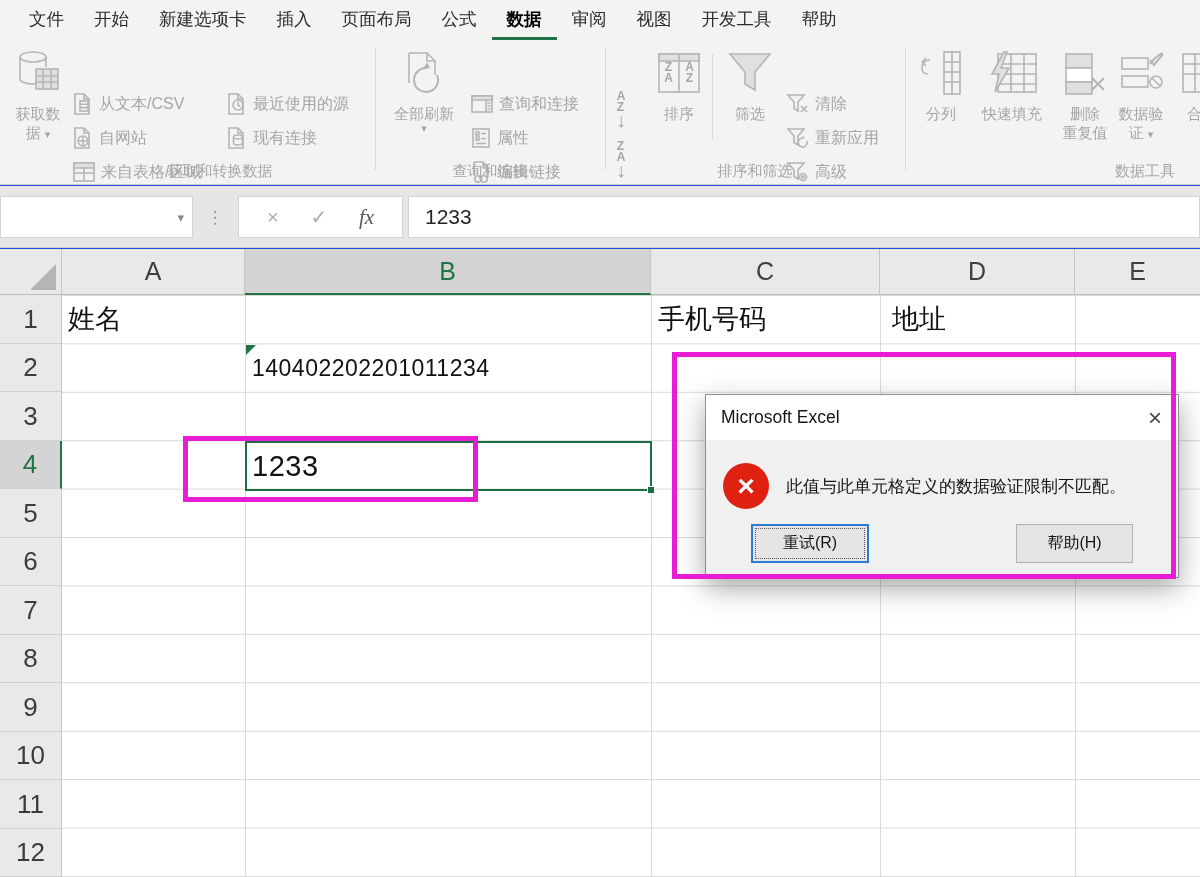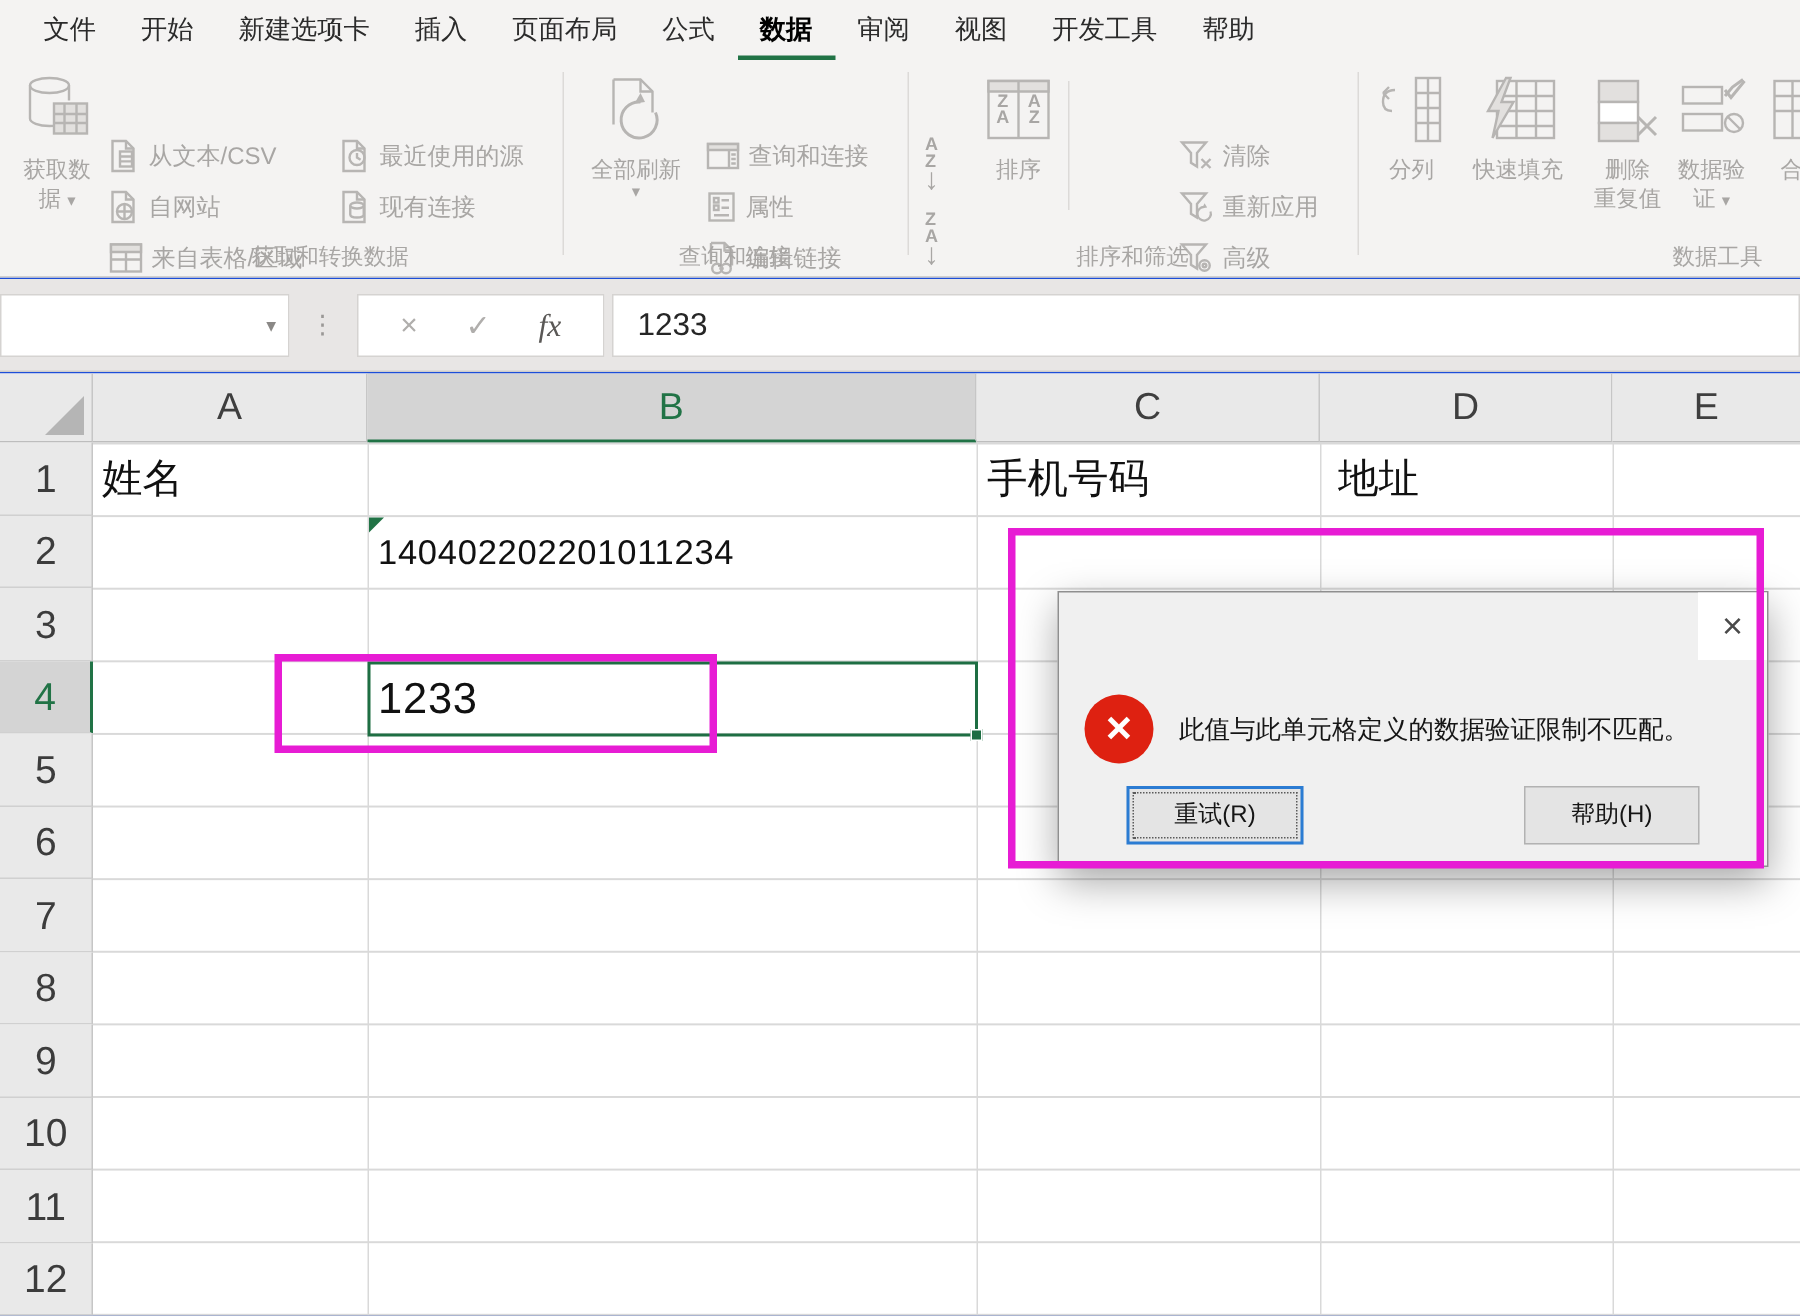--- a/index.html
+++ b/index.html
@@ -233,20 +233,28 @@
             <span>Z</span>
             <span>A</span>
           </span>
         <span class="ltricon" style="position:absolute;margin-left:21px;">
             <span>A</span>
             <span>Z</span>
           </span>
       </span>
       <span>排序</span>
     </div>
+    <div class="bigbtn" style="left:722px;width:56px;">
+      <span class="bicon">
+        <svg class="ric" width="50" height="46" viewBox="0 0 50 46">
+            <path class="fillg" d="M5 4h40L30 22v18l-10-6V22z" fill="#eceae8"></path>
+          </svg>
+      </span>
+      <span>筛选</span>
+    </div>
     <div class="smallbtn" style="left:786px;top:50px;">
       <svg class="ric" width="24" height="22" viewBox="0 0 24 22">
           <path d="M2 2h16l-6 7v9l-4-2.5V9z"></path>
           <path d="M15 13l6 6M21 13l-6 6"></path>
         </svg>
       <span>清除</span>
     </div>
     <div class="smallbtn" style="left:786px;top:84px;">
       <svg class="ric" width="24" height="22" viewBox="0 0 24 22">
           <path d="M2 2h16l-6 7v9l-4-2.5V9z"></path>
@@ -380,20 +388,21 @@
 
     <div class="selbox" style="left:245px;top:192px;width:407px;height:50px;">
       <div class="handle"></div>
     </div>
   </div>
 
   <div class="anno" style="left:183px;top:436px;width:295px;height:66px;"></div>
   <div class="anno" style="left:672px;top:352px;width:504px;height:227px;"></div>
 
   <div class="dialog">
+    <div class="dlg-title">Microsoft Excel</div>
     <div class="dlg-close">
         <span>×</span>
       </div>
     <div class="dlg-erricon">
         <span>×</span>
       </div>
     <div class="dlg-msg">此值与此单元格定义的数据验证限制不匹配。</div>
     <button class="dlg-btn default" style="left:45px;width:118px;">重试(R)</button>
     <button class="dlg-btn" style="left:310px;width:117px;">帮助(H)</button>
   </div>

